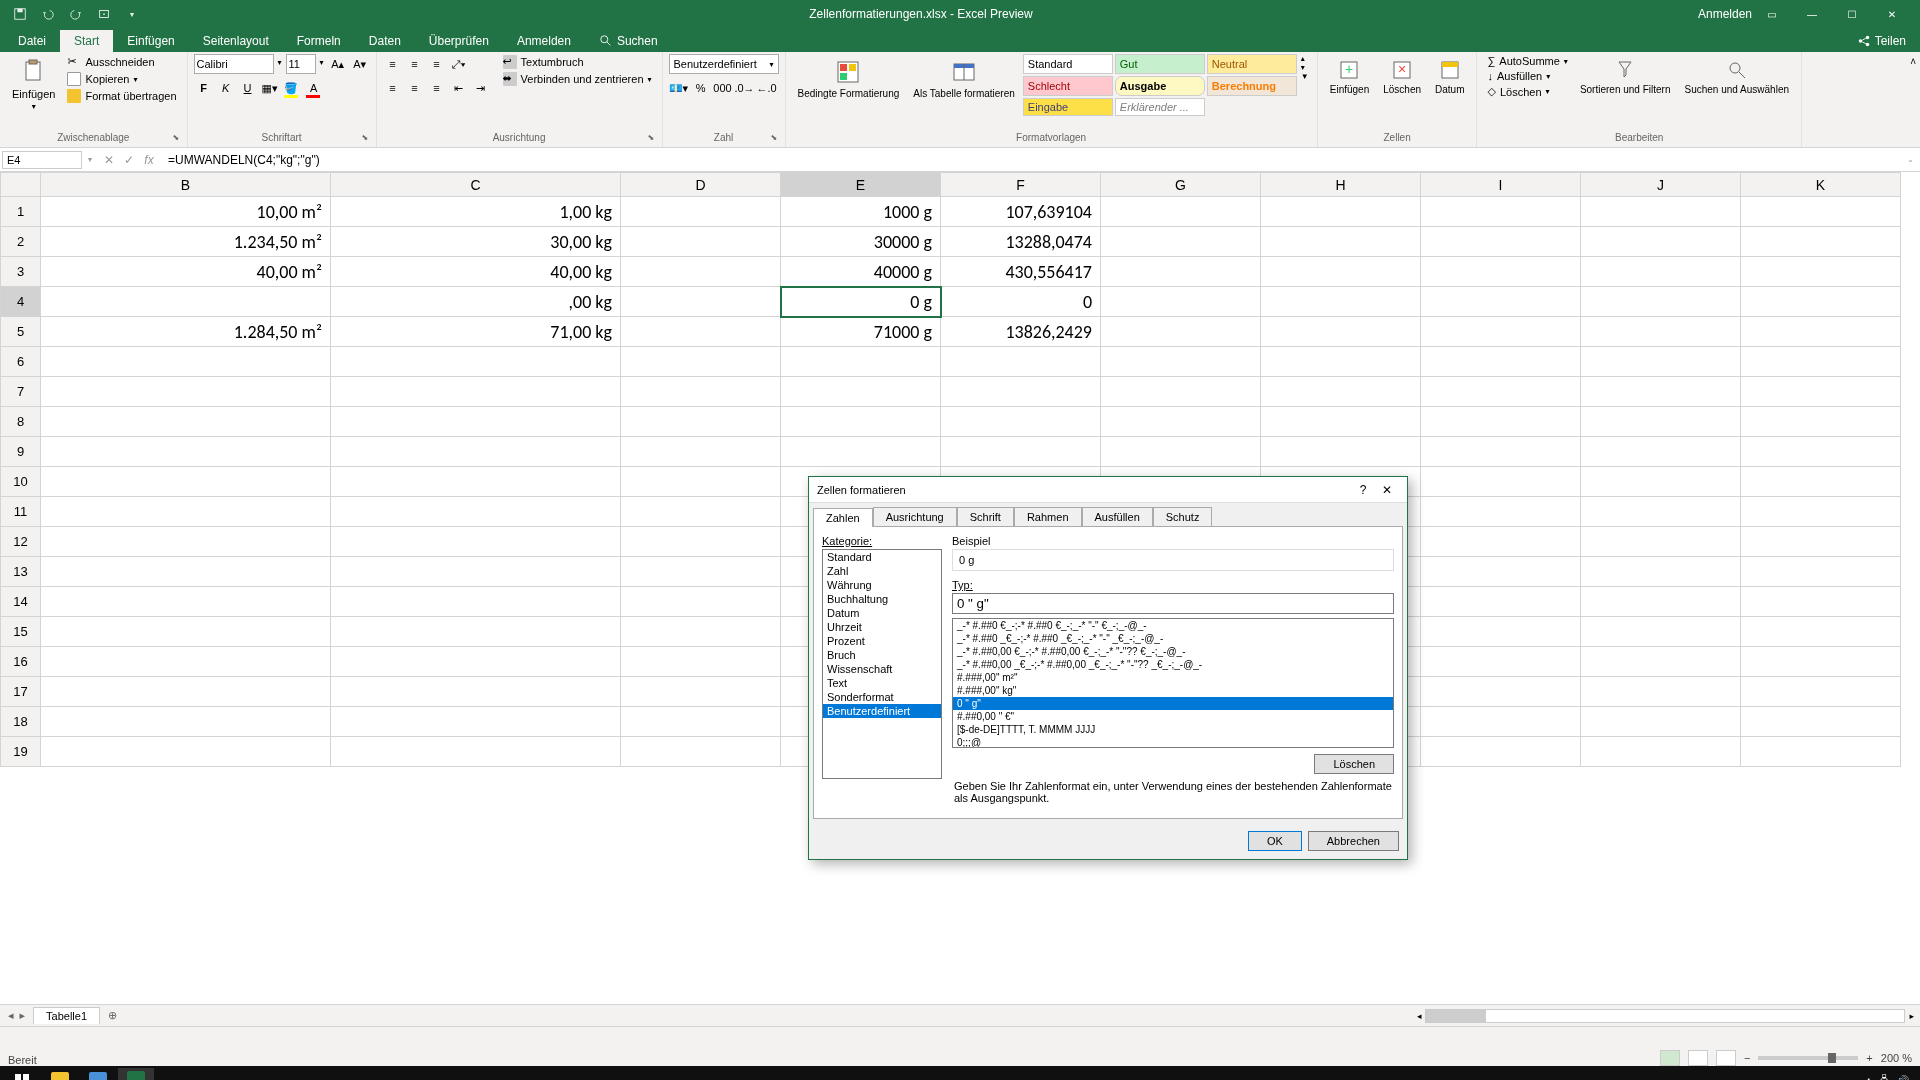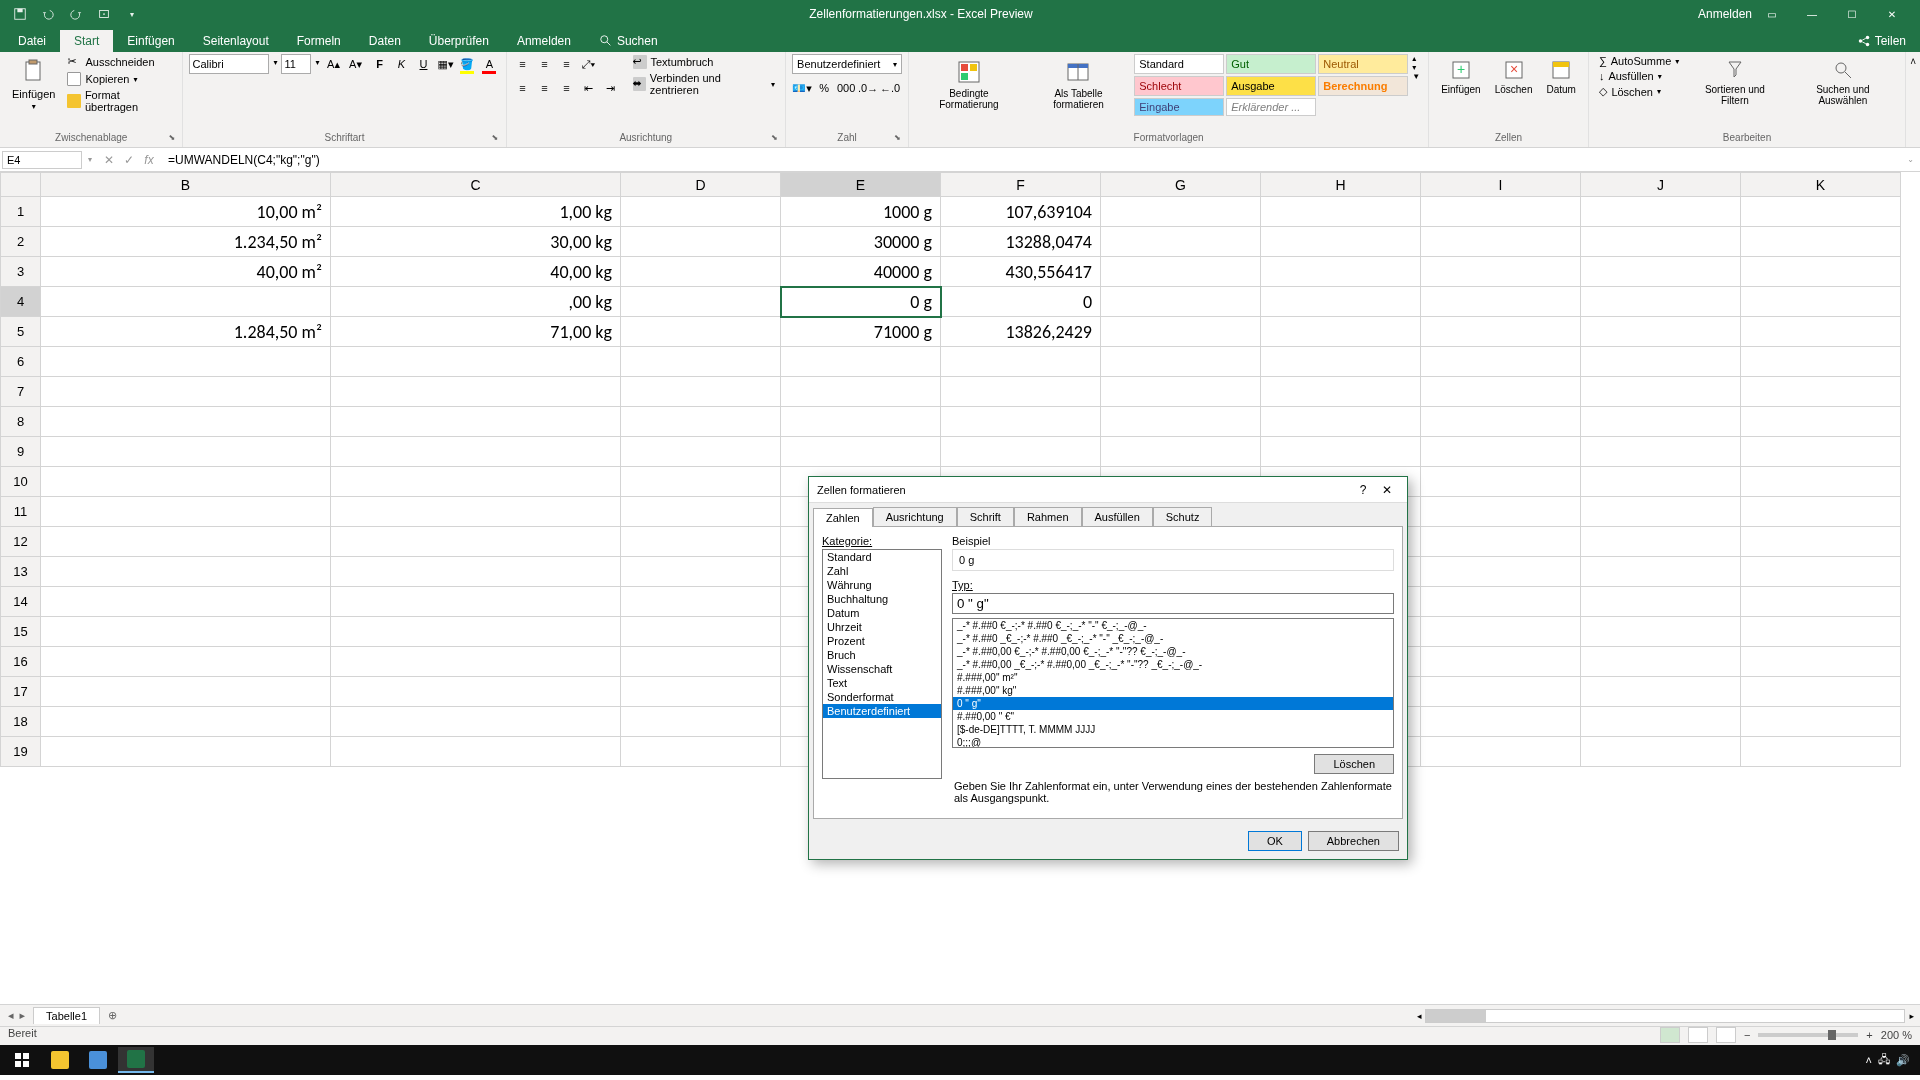--- a/index.html
+++ b/index.html
@@ -37,23 +37,23 @@
 .launcher { position:absolute; bottom:2px; right:2px; width:12px; height:12px; font-size:8px; color:#666; cursor:pointer; }
 
 .numfmt-select { border:1px solid #ababab; background:#fff; font-size:11px; height:20px; width:110px; padding:0 4px; display:flex; align-items:center; justify-content:space-between; cursor:pointer; }
 
 .style-gallery { display:grid; grid-template-columns: repeat(3, 90px); grid-template-rows: 20px 20px; gap:2px; }
 .style-cell { border:1px solid #ccc; font-size:11px; padding:2px 4px; display:flex; align-items:center; cursor:pointer; }
 .style-cell.std { background:#fff; }
 .style-cell.gut { background:#c6efce; color:#006100; }
 .style-cell.neutral { background:#ffeb9c; color:#9c5700; }
 .style-cell.schlecht { background:#ffc7ce; color:#9c0006; }
-.style-cell.ausgabe { background:#fde047; font-weight:normal; }
+.style-cell.ausgabe { background:#fef9c3; font-weight:bold;border-radius:7px; }
 .style-cell.berechnung { background:#f2e6d9; color:#fa7d00; font-weight:bold; }
-.style-cell.eingabe { background:#7dd3fc; color:#3f3f76; }
+.style-cell.eingabe { background:#fde047; color:#3f3f76; }
 .style-cell.erkl { background:#fff; color:#7f7f7f; font-style:italic; }
 
 
 .formulabar { height: 24px; border-bottom:1px solid #d4d4d4; display:flex; align-items:center; background:#fff; }
 .namebox { width:80px; border:1px solid #ccc; font-size:11px; padding:2px 4px; margin:0 2px; }
 .fx-btns { display:flex; gap:2px; padding:0 4px; color:#999; font-size:12px; }
 .fx-btns span { width:18px; text-align:center; cursor:pointer; }
 .formula-input { flex:1; border:none; font-size:12px; padding:2px 6px; outline:none; }
 
 
@@ -71,21 +71,21 @@
 .sheetbar { height:22px; border-top:1px solid #d4d4d4; display:flex; align-items:center; font-size:11px; background:#f3f2f1; }
 .sheet-nav { display:flex; gap:2px; padding:0 6px; color:#666; }
 .sheet-nav span { cursor:pointer; padding:0 2px; }
 .sheet-tab { background:#fff; border:1px solid #ccc; border-bottom:none; padding:2px 12px; cursor:pointer; }
 .sheet-add { padding:2px 8px; cursor:pointer; color:#666; }
 .sheet-scroll { margin-left:auto; display:flex; align-items:center; gap:4px; padding-right:6px; }
 .hscroll { width:480px; height:14px; border:1px solid #ccc; background:#fff; position:relative; }
 .hscroll .thumb { position:absolute; left:0; top:0; height:100%; width:60px; background:#cdcdcd; }
 
 
-.statusbar { height:19px; background:#f3f2f1; border-top:1px solid #d4d4d4; display:flex; align-items:flex-start; font-size:11px; color:#444; padding:0 8px; }
+.statusbar { height:40px; background:#f3f2f1; border-top:1px solid #d4d4d4; display:flex; align-items:flex-end; font-size:11px; color:#444; padding:0 8px; }
 .statusbar .right { margin-left:auto; display:flex; align-items:center; gap:8px; }
 .view-btn { width:20px; height:16px; border:1px solid #ccc; cursor:pointer; background:#fff; }
 .view-btn.active { background:#d0e7d0; }
 .zoom-slider { width:100px; height:4px; background:#ccc; position:relative; }
 .zoom-slider .zthumb { position:absolute; top:-3px; left:70%; width:8px; height:10px; background:#666; }
 
 
 .taskbar { height:30px; background:#101010; display:flex; align-items:center; padding:0 4px; gap:2px; }
 .task-btn { width:36px; height:26px; display:flex; align-items:center; justify-content:center; cursor:pointer; }
 .task-btn.active { background:#333; border-bottom:2px solid #76b9ed; }
@@ -216,21 +216,21 @@
             <span class="small-icon" style="background:#f4c430;"></span>
             <span>Format übertragen</span>
           </div>
       </div>
     </div>
     <div class="ribbon-group-label">Zwischenablage</div>
     <div class="launcher">⬊</div>
   </div>
 
   <div class="ribbon-group">
-    <div class="ribbon-group-body" style="flex-direction:row;gap:4px;">
+    <div class="ribbon-group-body" style="flex-direction:column;gap:4px;">
       <div class="btn-row">
         <input class="font-select" value="Calibri" style="">
         <span style="font-size:8px;padding:4px 2px;">▾</span>
         <input class="size-select" value="11" style="">
         <span style="font-size:8px;padding:4px 2px;">▾</span>
         <div class="sbtn">A▴</div>
         <div class="sbtn">A▾</div>
       </div>
       <div class="btn-row">
         <div class="sbtn">

